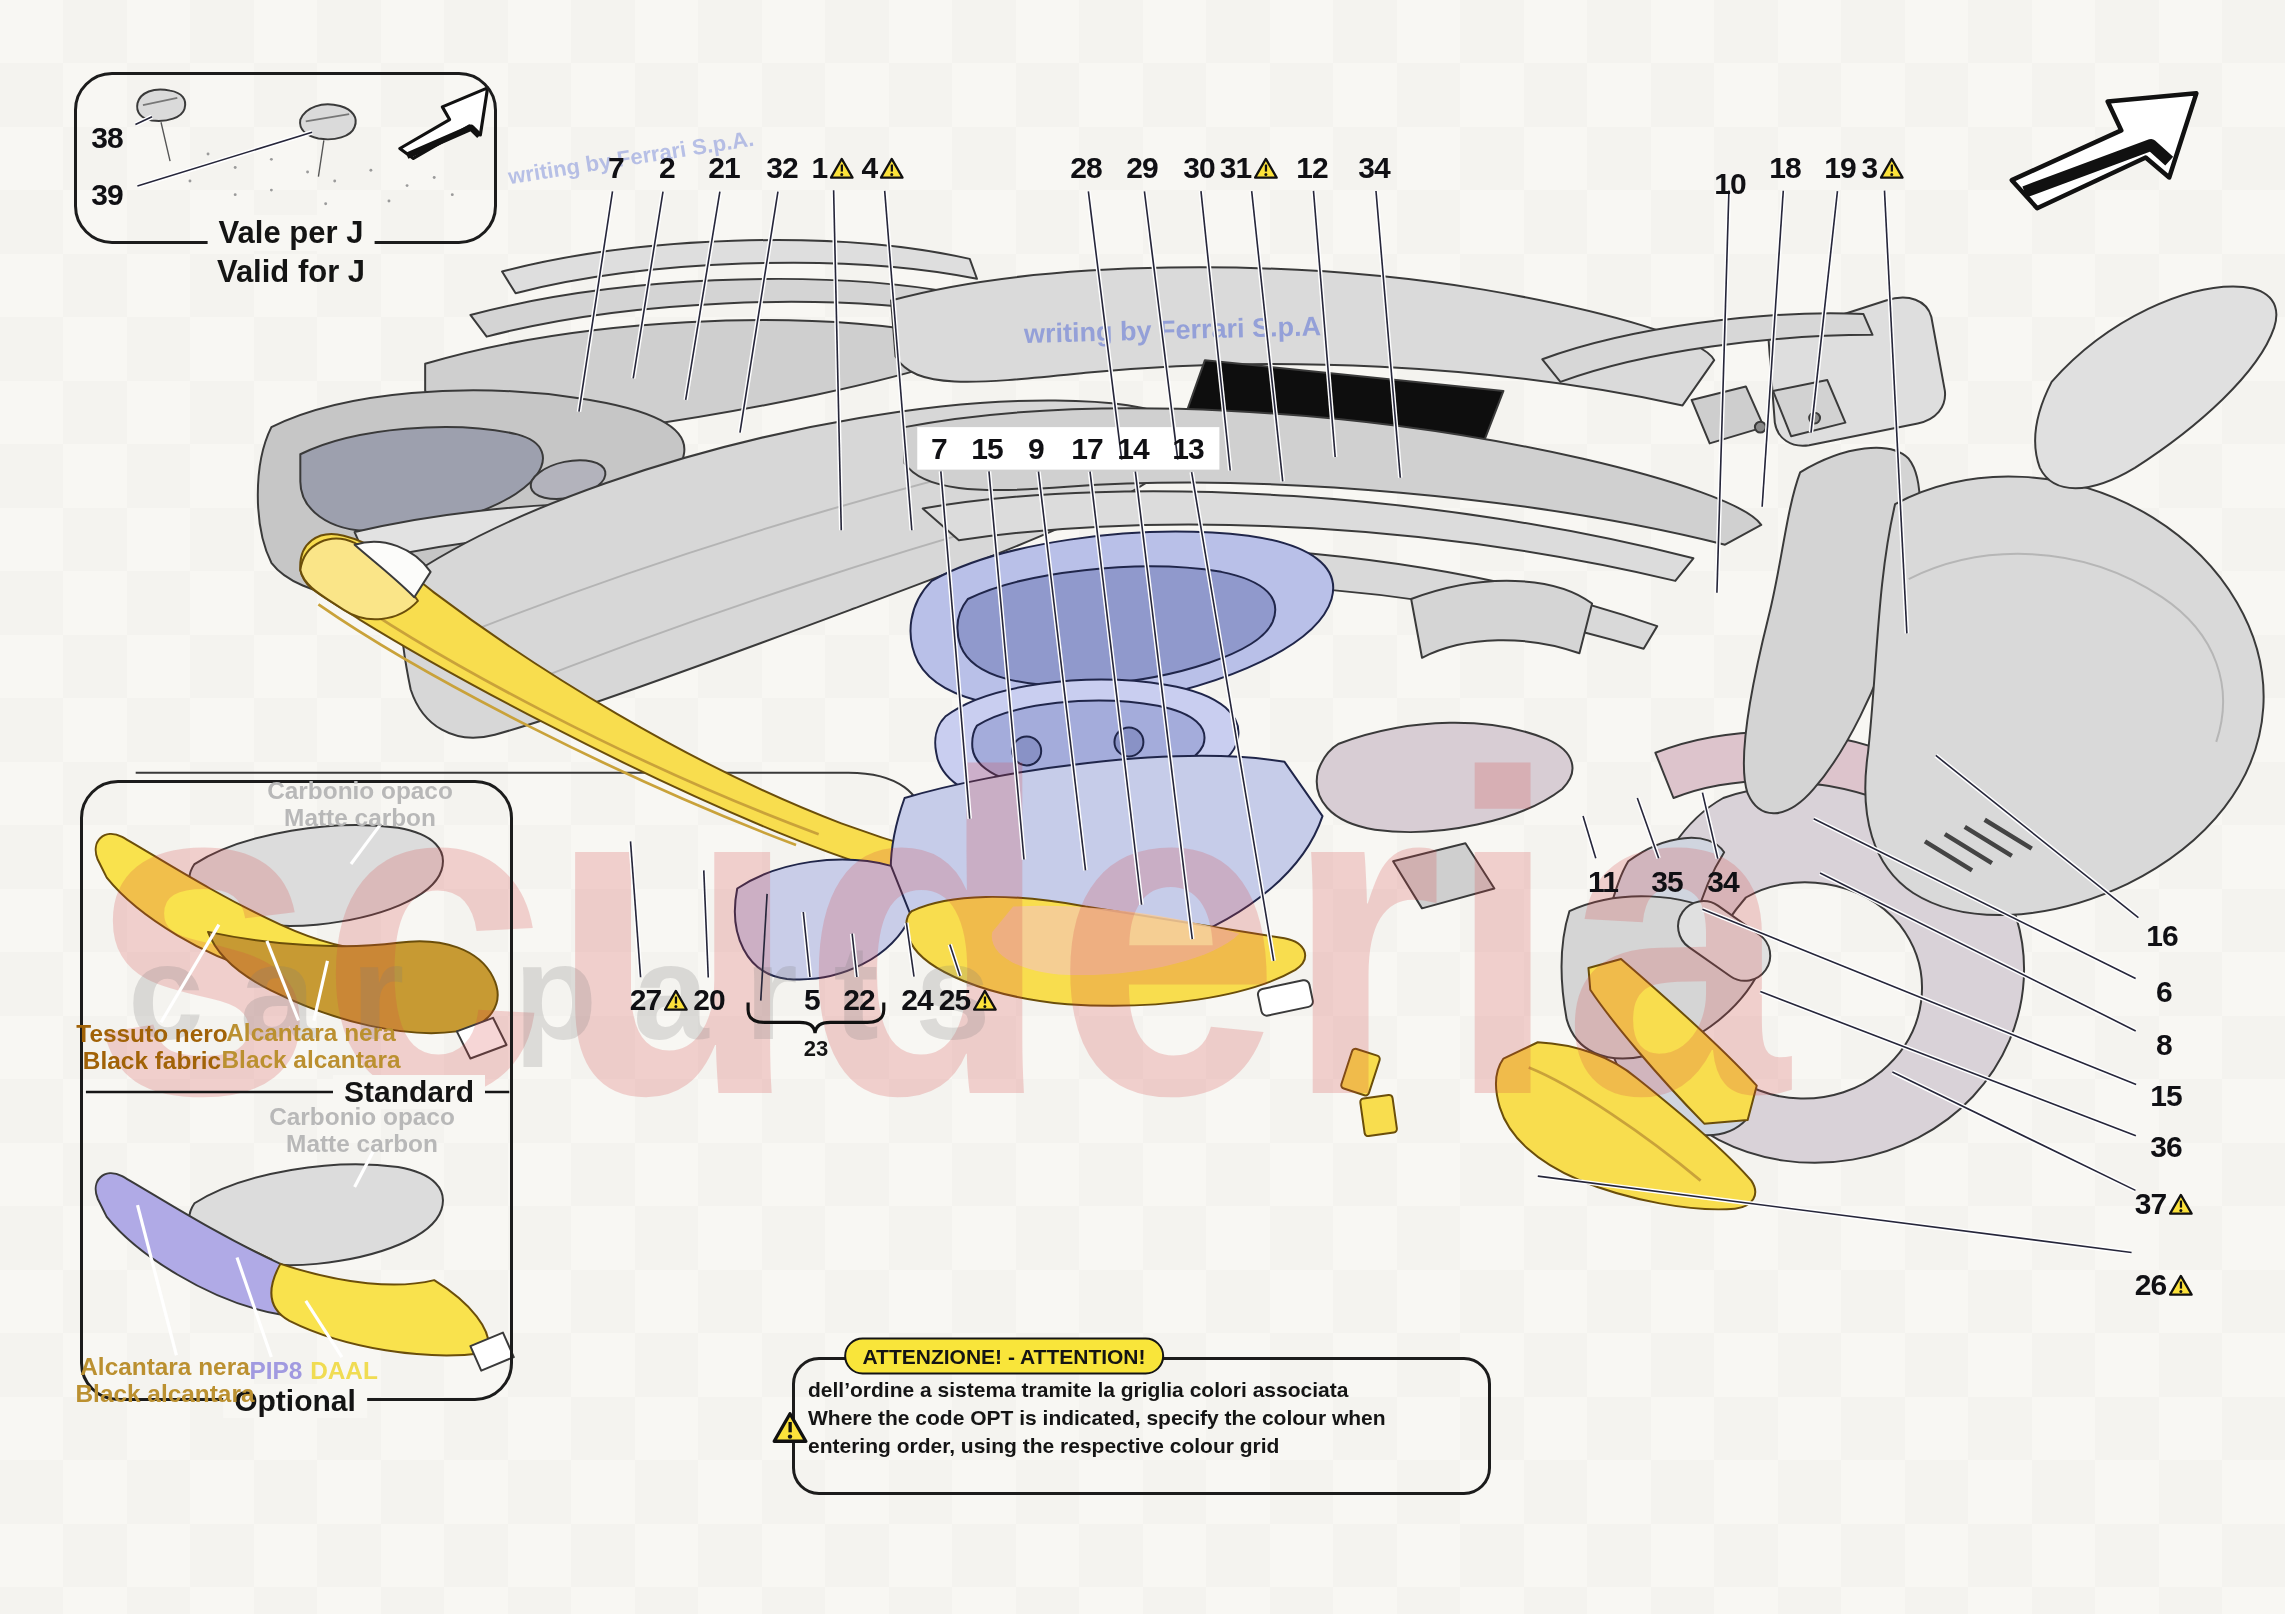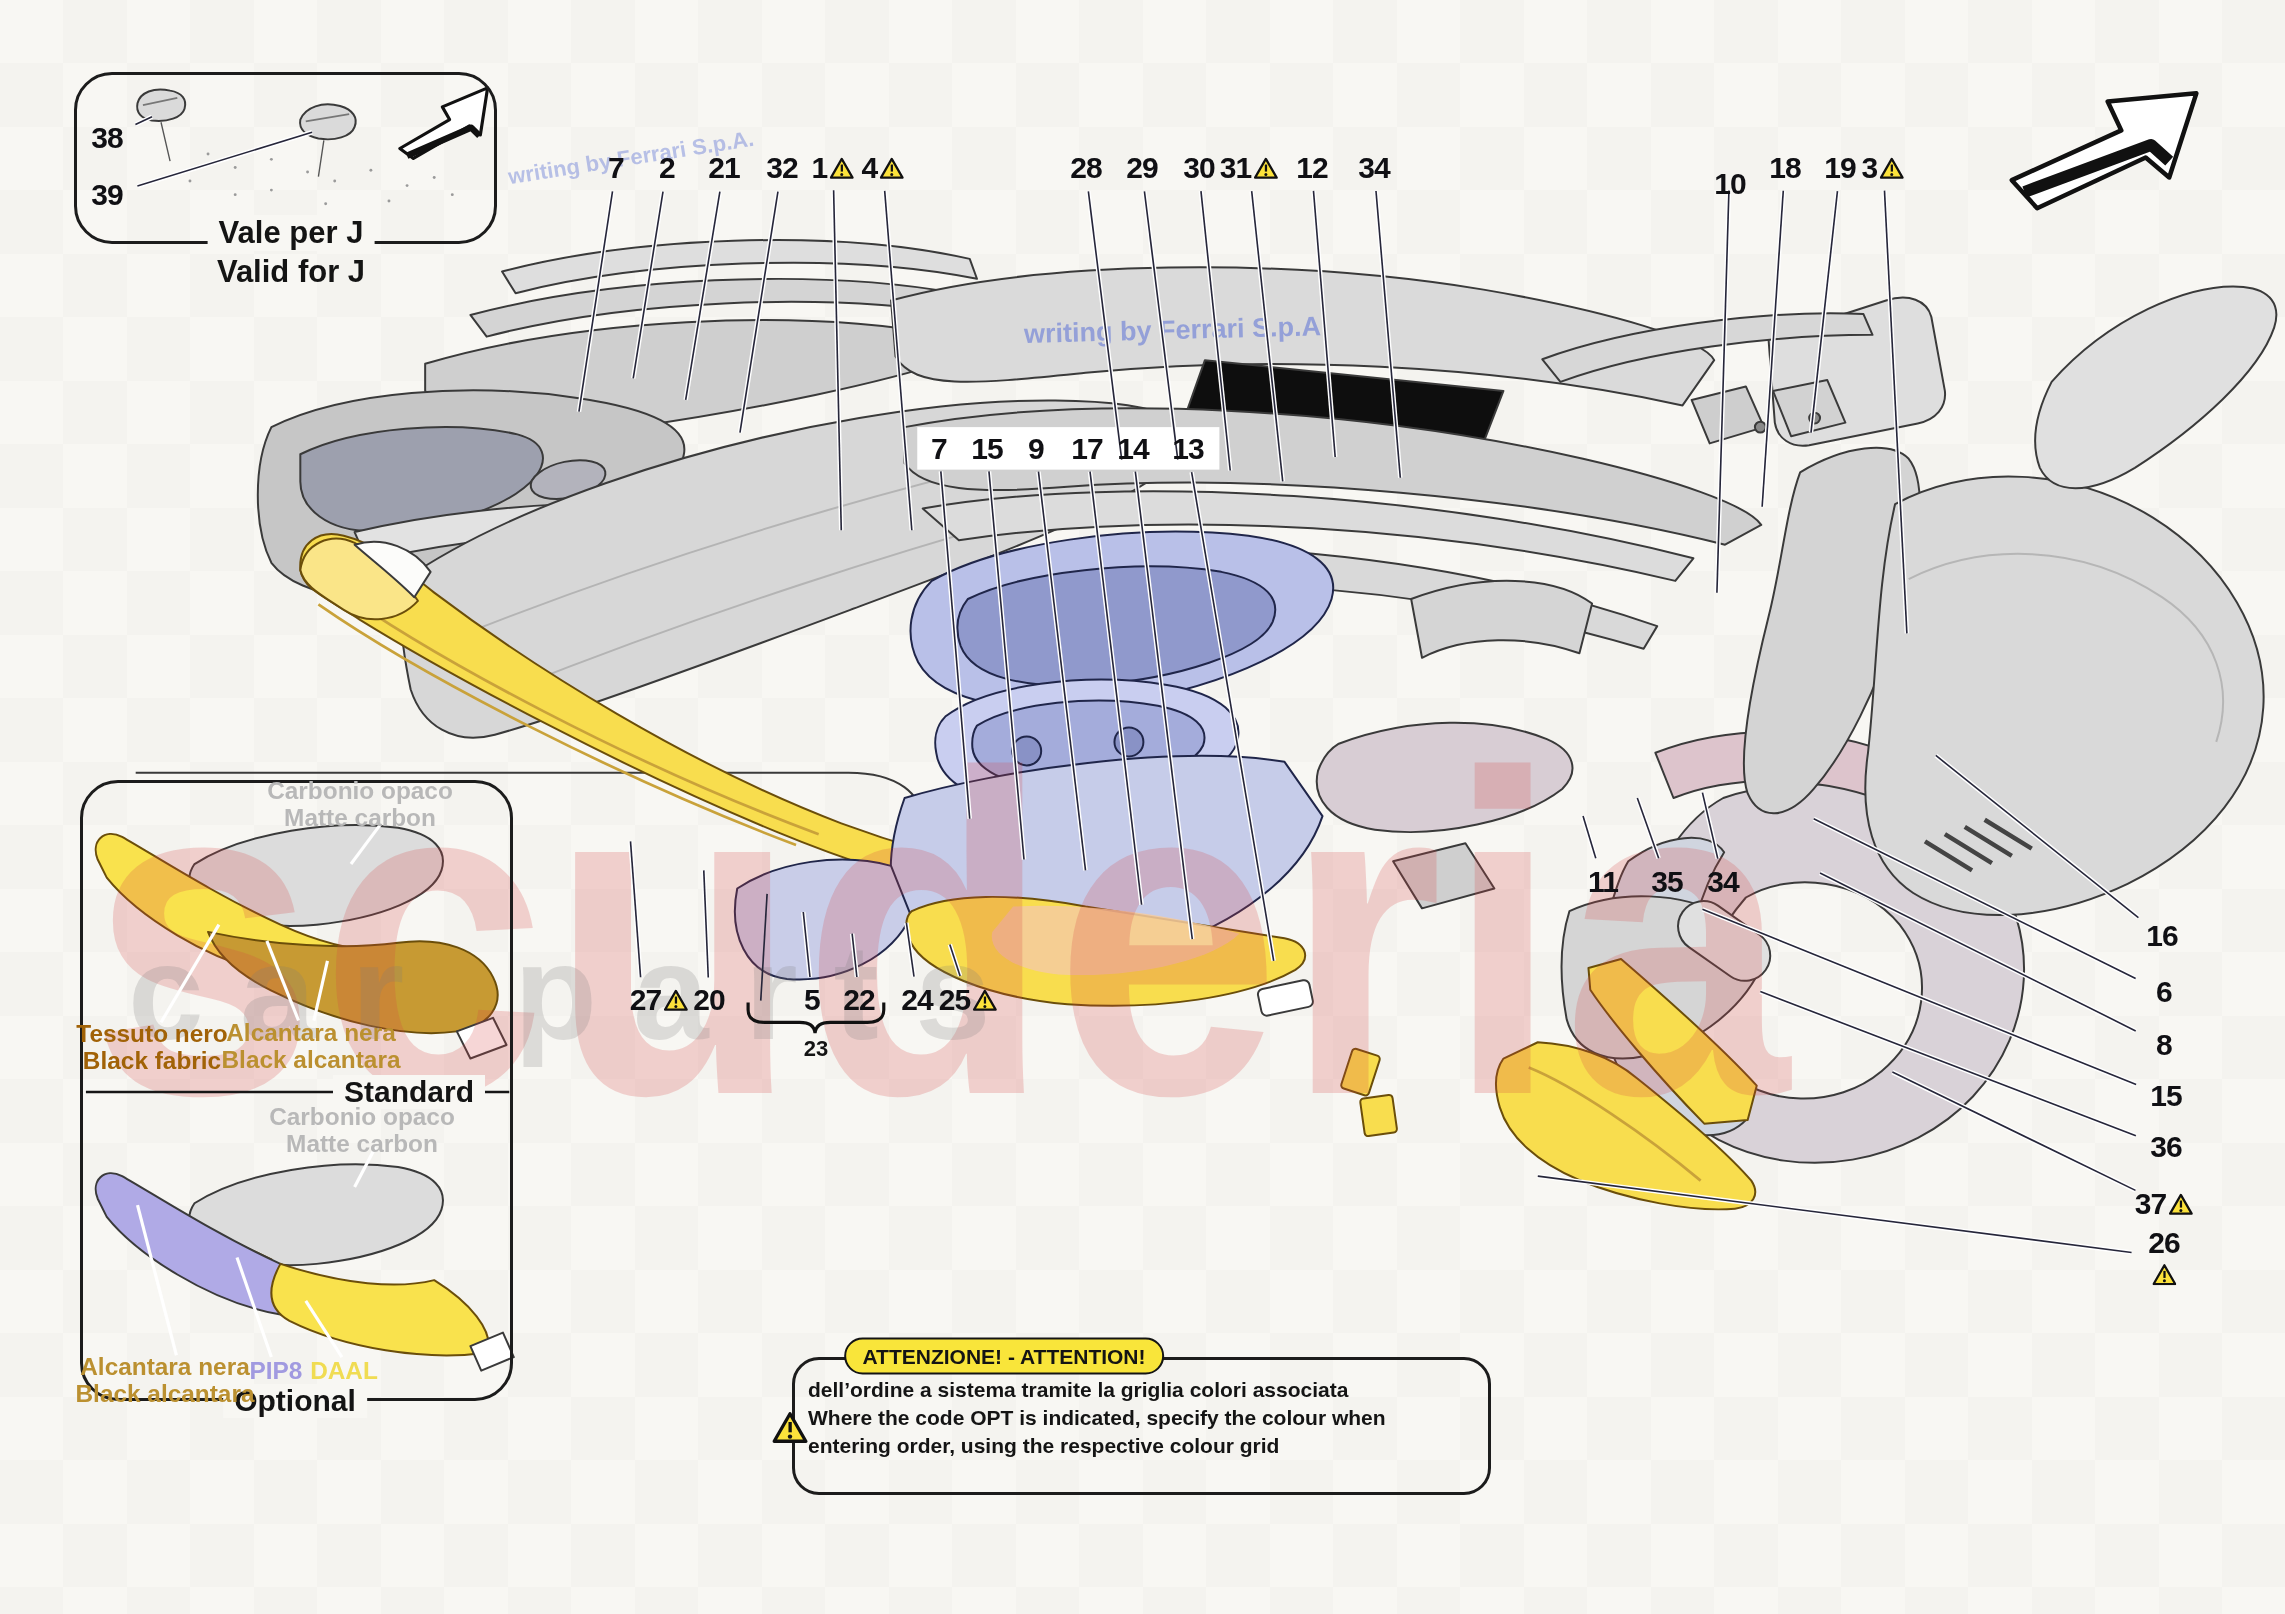--- a/index.html
+++ b/index.html
@@ -465,21 +465,21 @@
         <span>36</span>
       </div>
       <div class="callout" style="left: 2164px; top: 1204px;">
         <span>37</span>
         <svg viewBox="0 0 26 24">
           <path d="M13 2 L24.5 22 L1.5 22 Z" fill="#FCE23B" stroke="#111" stroke-width="2.4" stroke-linejoin="round"></path>
           <rect x="11.9" y="8" width="2.4" height="7.5" fill="#111"></rect>
           <circle cx="13" cy="18.6" r="1.6" fill="#111"></circle>
         </svg>
       </div>
-      <div class="callout" style="left: 2164px; top: 1256px; flex-direction: column;">
+      <div class="callout" style="left: 2164px; top: 1285px;">
         <span>26</span>
         <svg viewBox="0 0 26 24">
           <path d="M13 2 L24.5 22 L1.5 22 Z" fill="#FCE23B" stroke="#111" stroke-width="2.4" stroke-linejoin="round"></path>
           <rect x="11.9" y="8" width="2.4" height="7.5" fill="#111"></rect>
           <circle cx="13" cy="18.6" r="1.6" fill="#111"></circle>
         </svg>
       </div>
       <div class="callout" style="left: 107px; top: 138px;">
         <span>38</span>
       </div>

